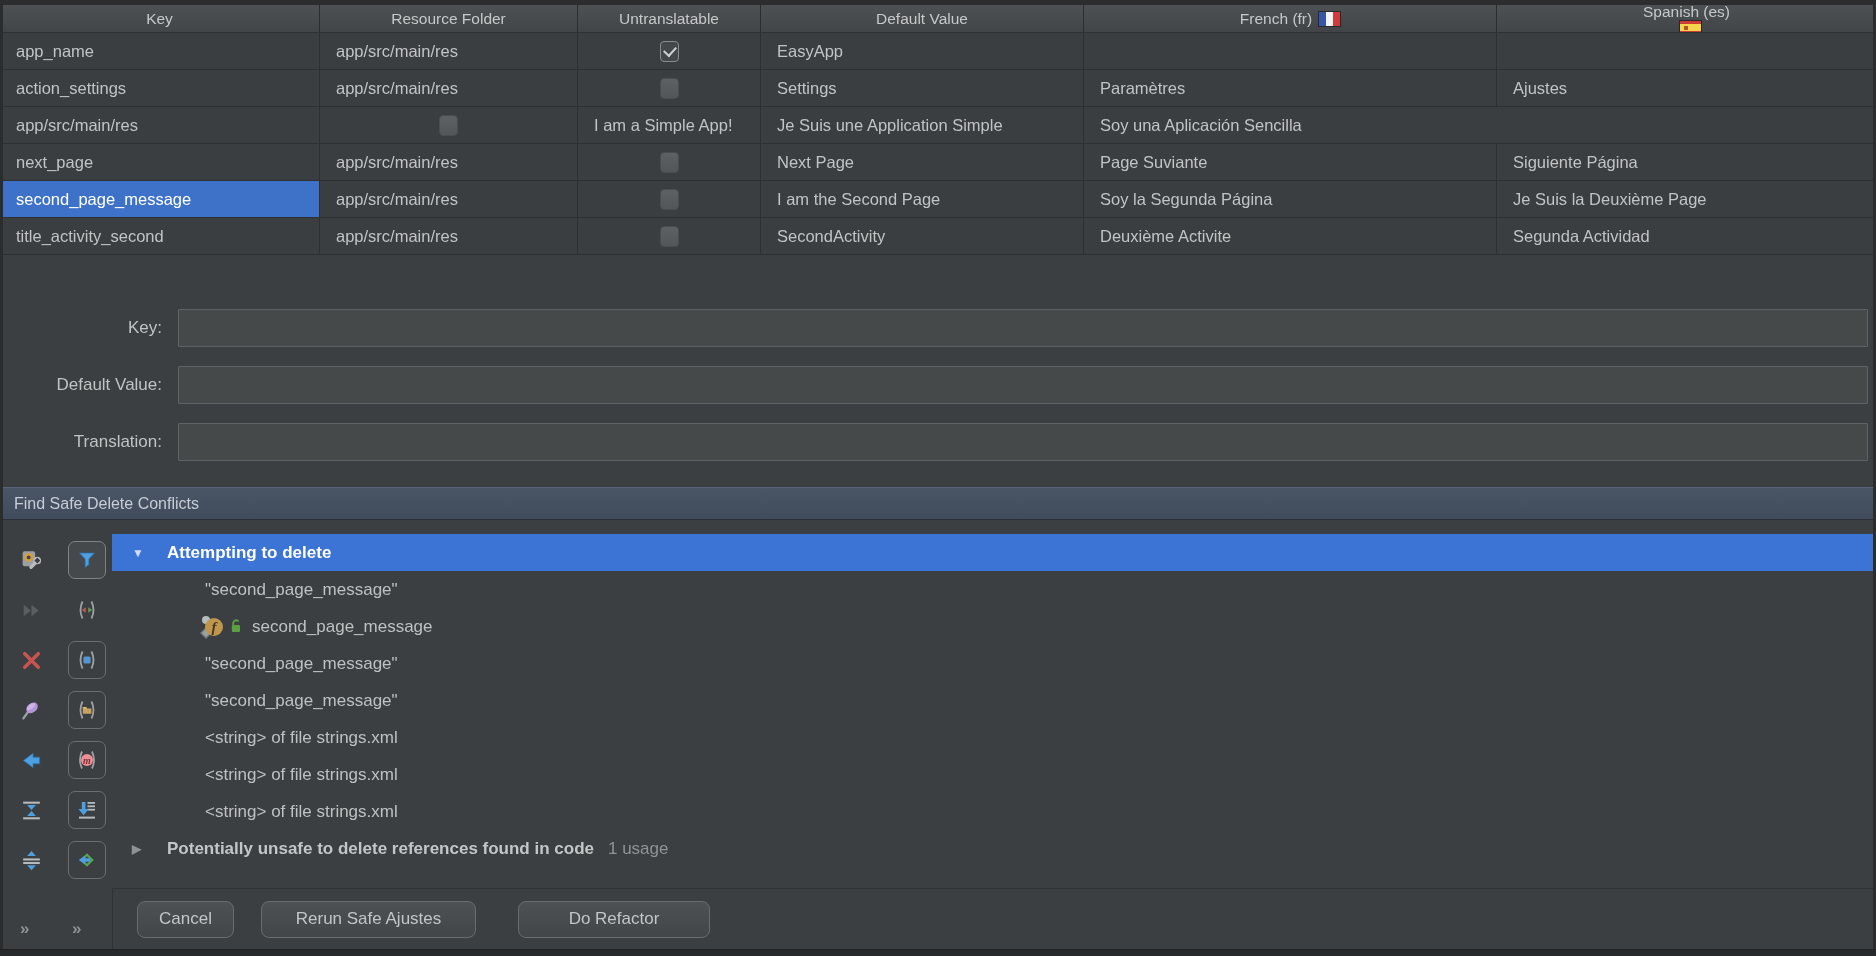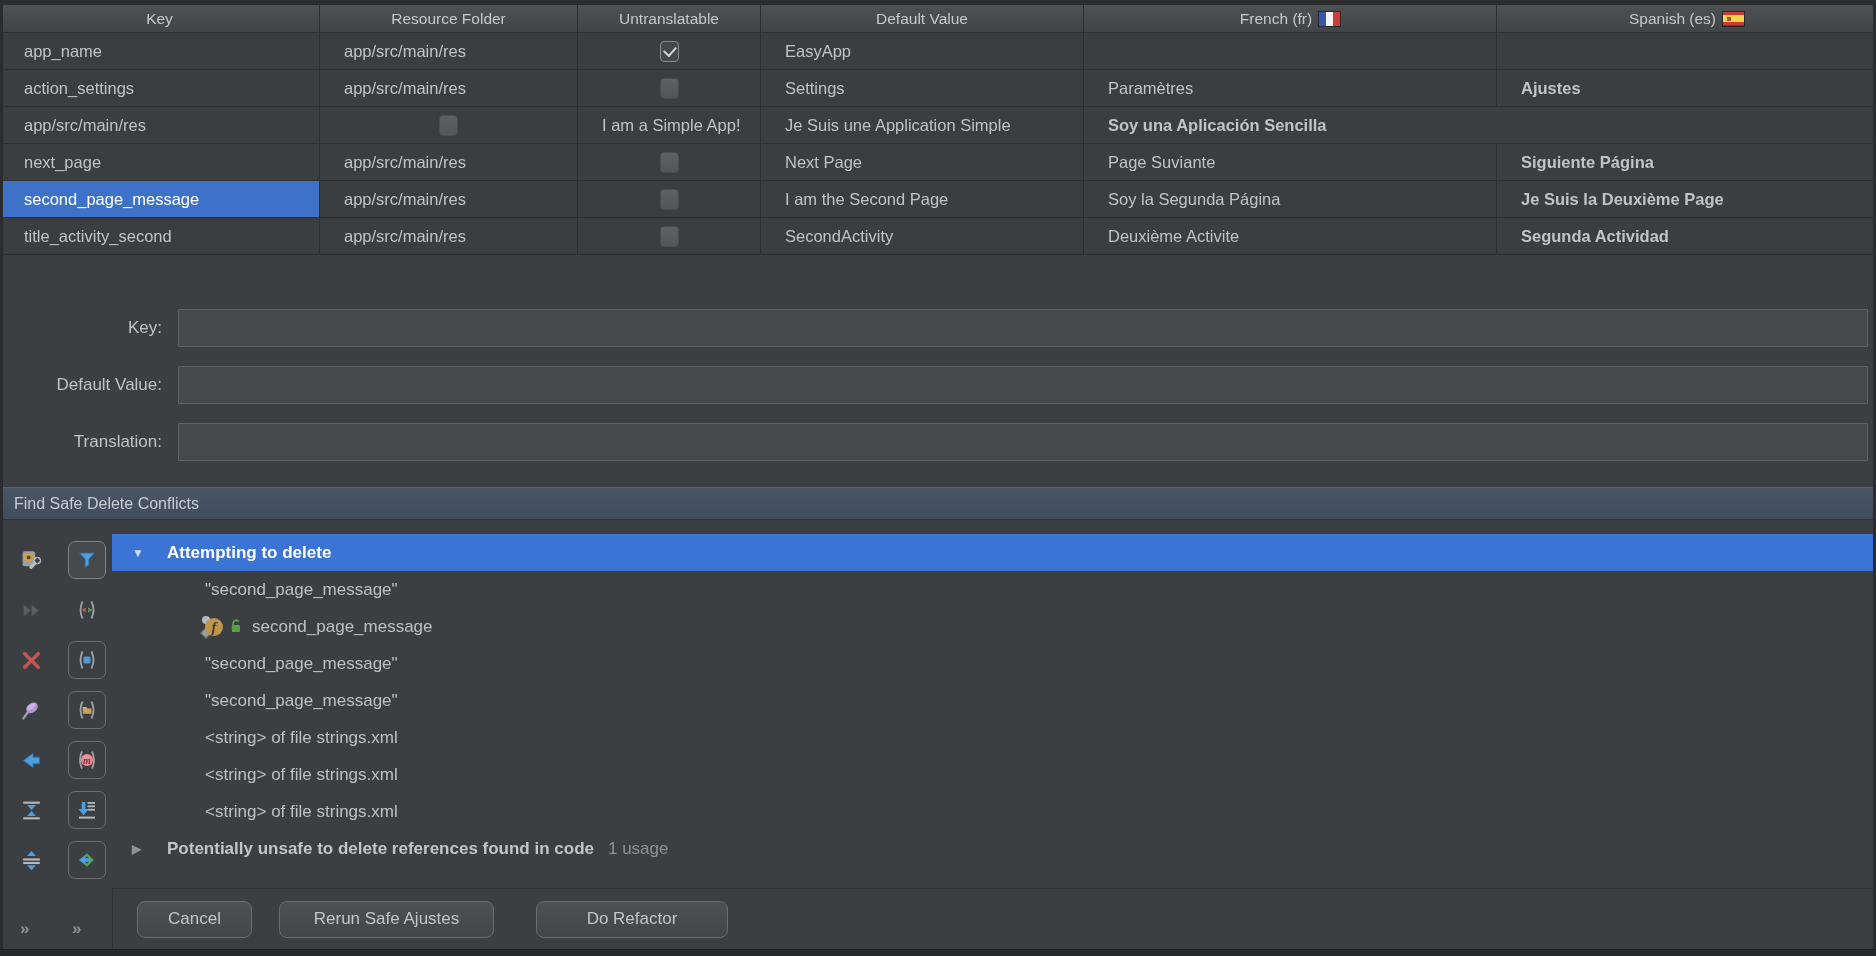--- a/index.html
+++ b/index.html
@@ -21,27 +21,27 @@
   .thead{
     height:28px;
     background:linear-gradient(#4e5153,#424547);
     border-bottom:1px solid #2e3031;
   }
   .th{
     display:flex;align-items:center;justify-content:center;
     font-size:15.5px;color:#c6c8ca;border-right:1px solid #2b2d2e;
     white-space:nowrap;overflow:hidden;
   }
-  .th:last-child{border-right:none;}
+  .th:last-child{border-right:none;flex-direction:column;}
   .tr{height:37px;border-bottom:1px solid #2d2f31;background:#3b3e40;}
   .td{
-    display:flex;align-items:center;padding-left:24px;font-size:16.5px;
+    display:flex;align-items:center;padding-left:16px;font-size:16.5px;
     color:#c1c3c5;border-right:1px solid #2d2f31;white-space:nowrap;overflow:hidden;
   }
-  .td:last-child{border-right:none;font-weight:bold;}
+  .td:last-child{border-right:none;}
   .td.center{justify-content:center;padding-left:0;}
   .td.sel{background:#3e72c8;color:#ffffff;}
 
   
   .checkbox{
     position:relative;width:19px;height:21px;border-radius:4px;
     background:linear-gradient(#5d6163,#525658);border:1px solid #494d4f;
   }
   .checkbox.checked{
     background:#44484a;border:1.5px solid #888c8e;
@@ -142,21 +142,21 @@
   .btn-sep{position:absolute;left:0;right:0;bottom:60px;height:1px;background:#303335;}
   .btn-vline{position:absolute;left:0;bottom:0;height:60px;width:1px;background:#303335;}
   .btn-area{position:absolute;left:0;right:0;bottom:0;height:60px;display:flex;align-items:center;padding-left:25px;}
   .dlg-btn{
     height:37px;border-radius:8px;cursor:pointer;
     background:linear-gradient(#4d5153,#434648);
     border:1px solid #696d6f;color:#c3c5c7;font-size:17px;
     font-family:"Liberation Sans", sans-serif;
     display:inline-flex;align-items:center;justify-content:center;flex:none;
   }
-  .dlg-btn.b-cancel{width:115px;}
+  .dlg-btn.b-cancel{width:97px;}
   .dlg-btn.b-rerun{width:215px;margin-left:27px;}
   .dlg-btn.b-refactor{width:192px;margin-left:42px;}
 </style>
 </head>
 <body>
 
 <div class="screen">
   <div class="edge-left"></div>
   <div class="edge-right"></div>
 

